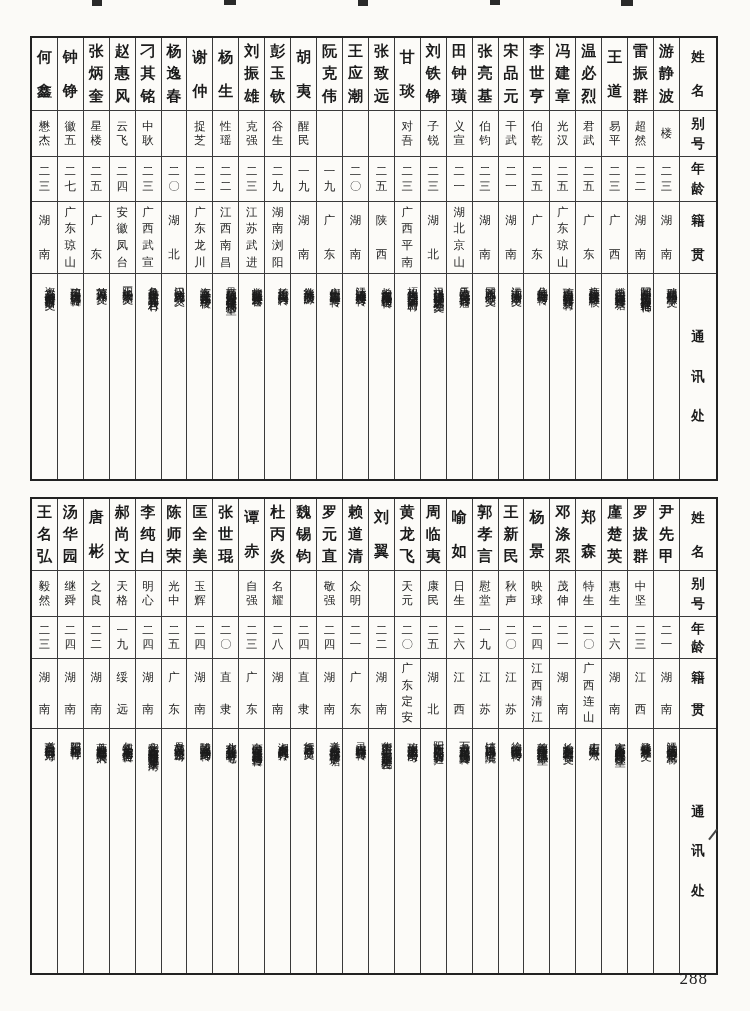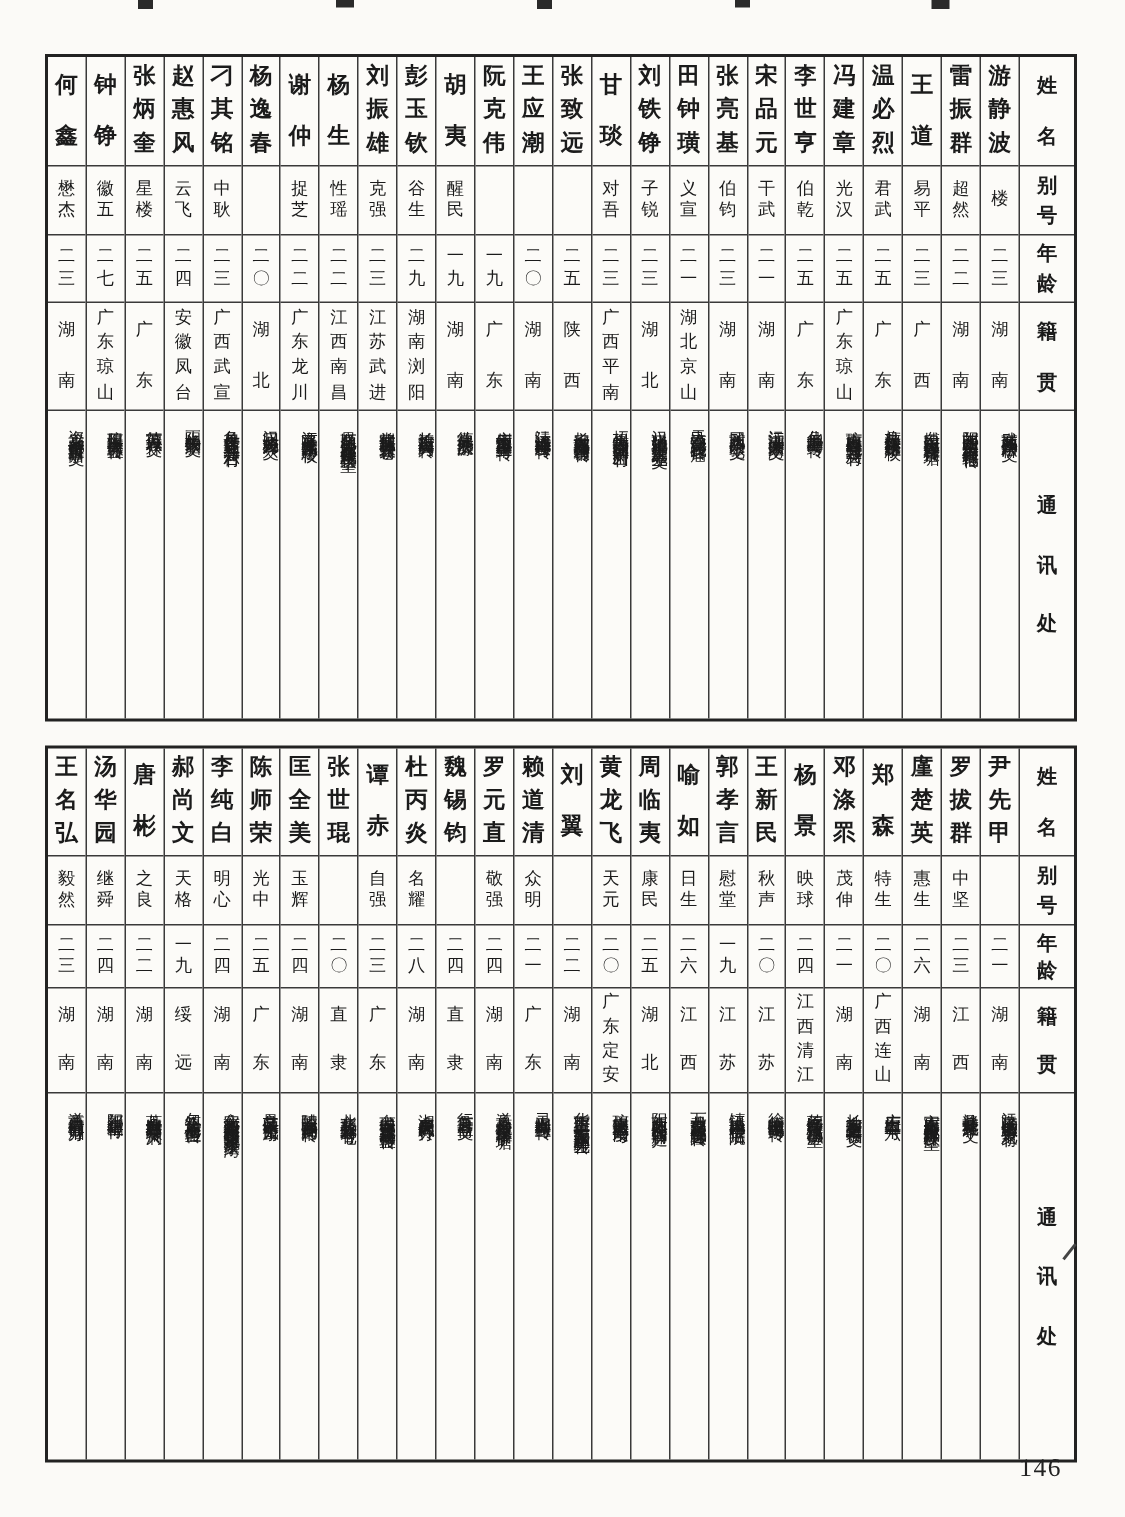--- a/index.html
+++ b/index.html
@@ -1605,14 +1605,14 @@
           </div>
         </div>
         <div class="cell c-addr">
           <div class="addr-text">道县西门街何日升烟号</div>
         </div>
       </div>
     </div>
 
   <div class="slash-mark" style="left:712px;top:828px;"></div>
 
-  <div class="page-number">146</div>
+  <div class="page-number">288</div>
 </div>
 
 </body></html>

